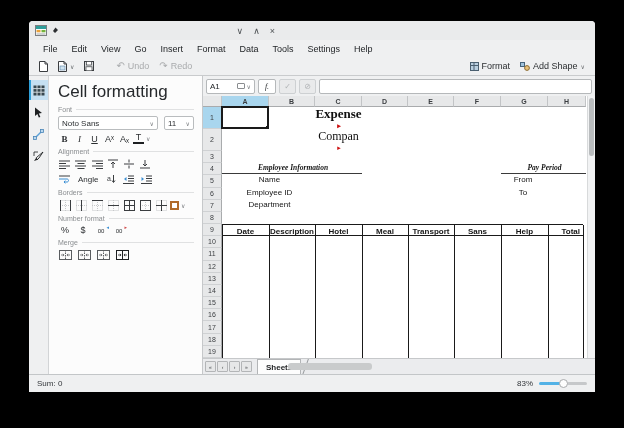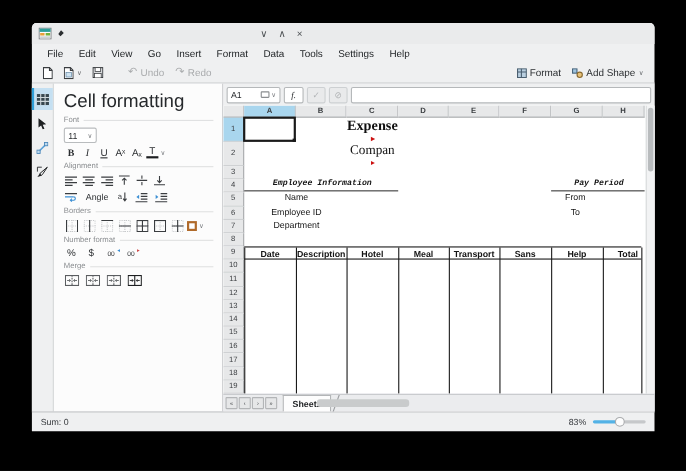--- a/index.html
+++ b/index.html
@@ -95,21 +95,21 @@
   .rhead { position:absolute; background:#e7e8e9; border-right:1px solid #a9abad;
     border-bottom:1px solid #cfd1d3; font-size:7px; color:#3a3d40;
     display:flex; align-items:center; justify-content:center; }
   .rhead.sel { background:#a9d6ee; }
   .cellsel { position:absolute; border:2px solid #1a1a1a; background:transparent; }
   .cellsel .handle { position:absolute; right:-2px; bottom:-2px; width:3px; height:3px; background:#1a1a1a; }
   .ovl { position:absolute; white-space:nowrap; overflow:visible; display:flex; align-items:center;flex-direction:column; }
   .c-title { font-family:"Liberation Serif",serif; font-weight:bold; font-size:13px; color:#101010; justify-content:center; }
   .c-subtitle { font-family:"Liberation Serif",serif; font-size:12px; color:#101010; justify-content:center; }
   .ofm { color:#cc1010; font-size:7px; margin-left:1px; }
-  .c-sechead { font-family:Liberation Mono, monospace; font-weight:bold; font-style:italic;
+  .c-sechead { font-family:Liberation Serif, serif; font-weight:bold; font-style:italic;
     font-size:7.5px; color:#151515;text-align:right; }
   .c-label { font-size:8px; color:#151515; }
   .c-right { }
   .uline { position:absolute; border-bottom:1px solid #3a3a3a; }
   .xtable { position:absolute; border-top:1px solid #1a1a1a; }
   .xt-vline { position:absolute; top:0; bottom:0; width:1px; background:#1a1a1a; }
   .xt-hrow { position:absolute; left:0; right:0; top:0; border-bottom:1px solid #1a1a1a; }
   .xt-cell { position:absolute; font-size:8px; font-weight:600; color:#151515;
     display:flex; align-items:center; justify-content:center; overflow:hidden; }
   .xt-cell.right { justify-content:flex-end; padding-right:3px; }
@@ -282,20 +282,24 @@
     </div>
 
     <div class="sidebar">
       <div class="sb-title">Cell formatting</div>
 
       <div class="sb-section">
           <span class="lbl">Font</span>
           <span class="rule"></span>
         </div>
       <div class="sb-row">
+        <span class="combo font-name">
+          <span>Noto Sans</span>
+          <span class="chev">∨</span>
+        </span>
         <span class="combo font-size">
           <span>11</span>
           <span class="chev">∨</span>
         </span>
       </div>
       <div class="sb-row" style="gap:2px;">
         <span class="fmt-btn b">B</span>
         <span class="fmt-btn i">I</span>
         <span class="fmt-btn u">U</span>
         <span class="fmt-btn">Aˣ</span>

